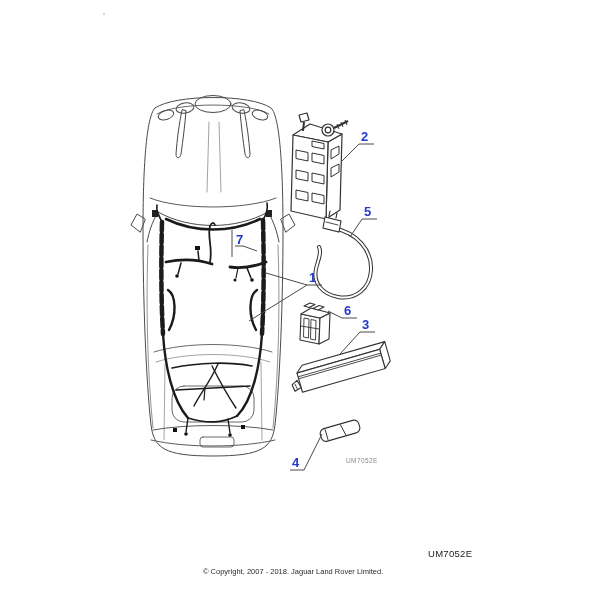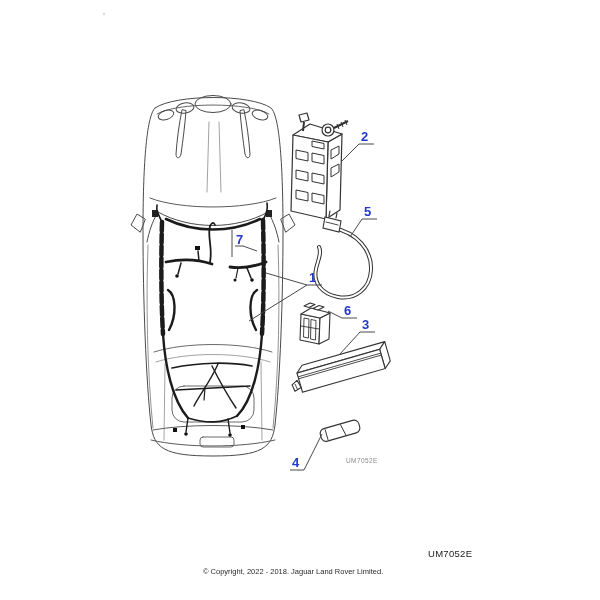--- a/index.html
+++ b/index.html
@@ -223,14 +223,14 @@
   <span class="callout" style="left:361px;top:130px">2</span>
   <span class="callout" style="left:362px;top:318px">3</span>
   <span class="callout" style="left:292px;top:456px">4</span>
   <span class="callout" style="left:364px;top:205px">5</span>
   <span class="callout" style="left:344px;top:304px">6</span>
   <span class="callout" style="left:236px;top:233px">7</span>
 
   <span class="code-small">UM7052E</span>
 
   <span class="code-footer">UM7052E</span>
-  <span class="copyright">© Copyright, 2022 - 2018. Jaguar Land Rover Limited.</span>
+  <span class="copyright">© Copyright, 2007 - 2018. Jaguar Land Rover Limited.</span>
 </div>
 
 </body></html>

